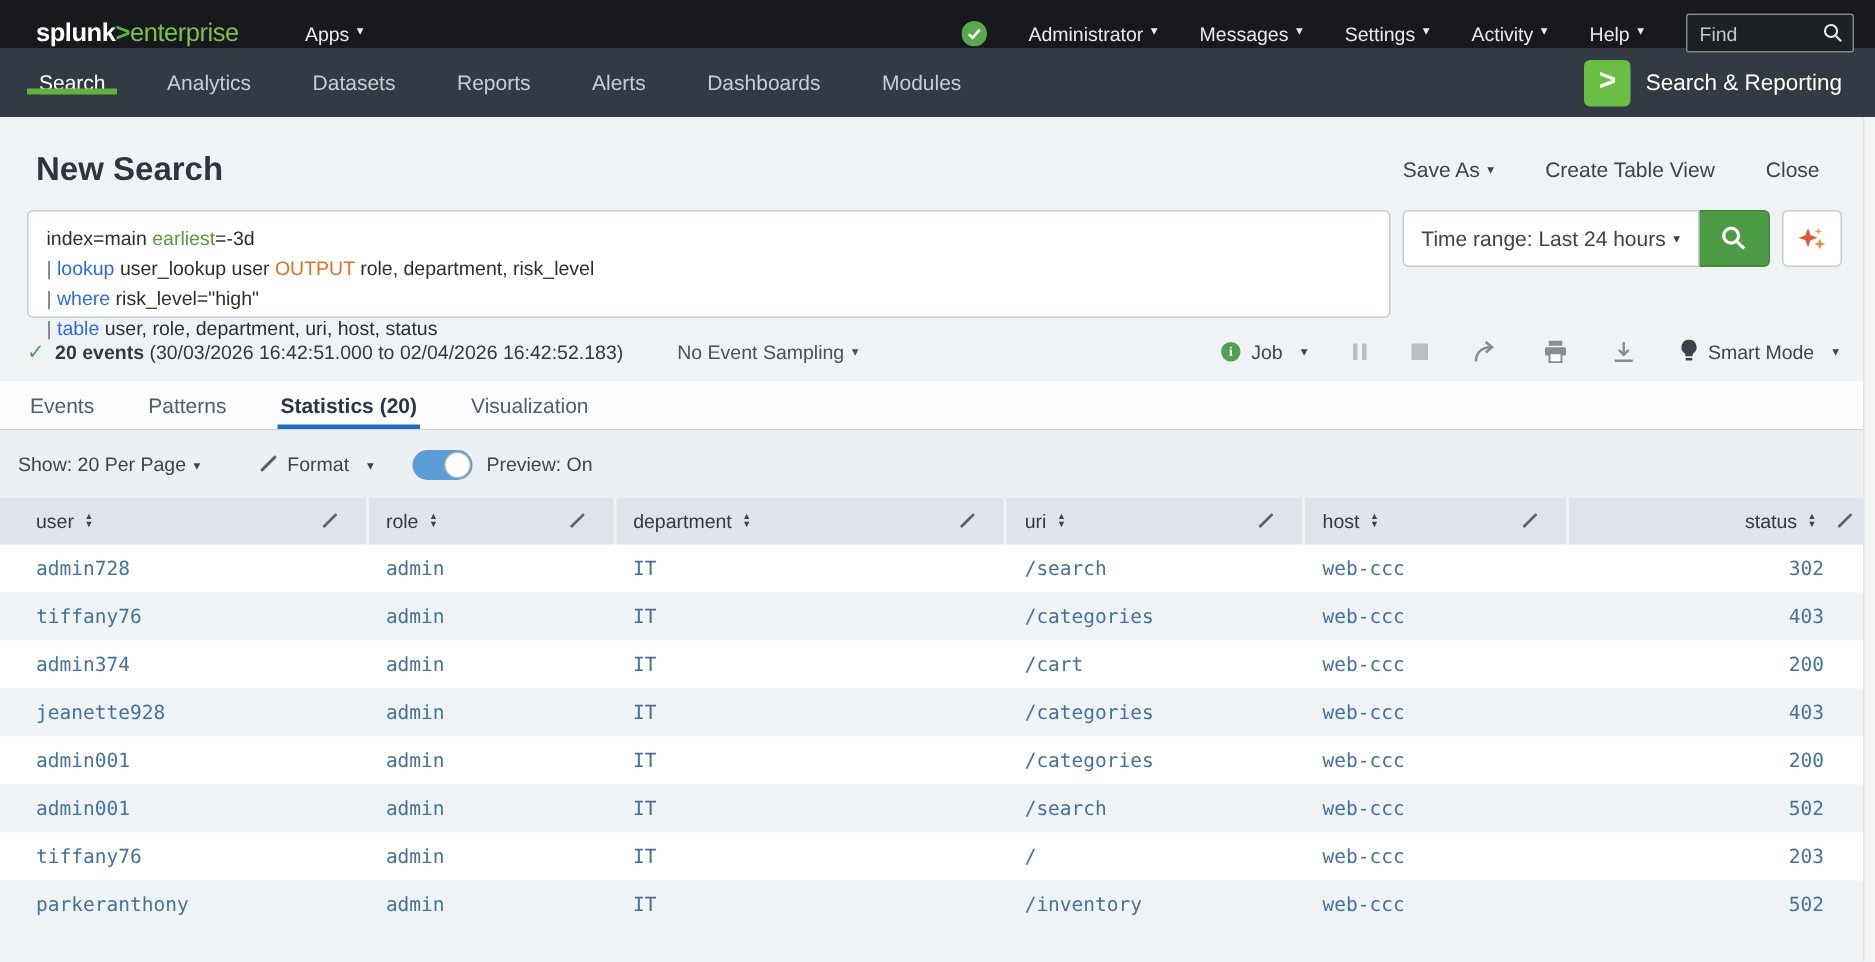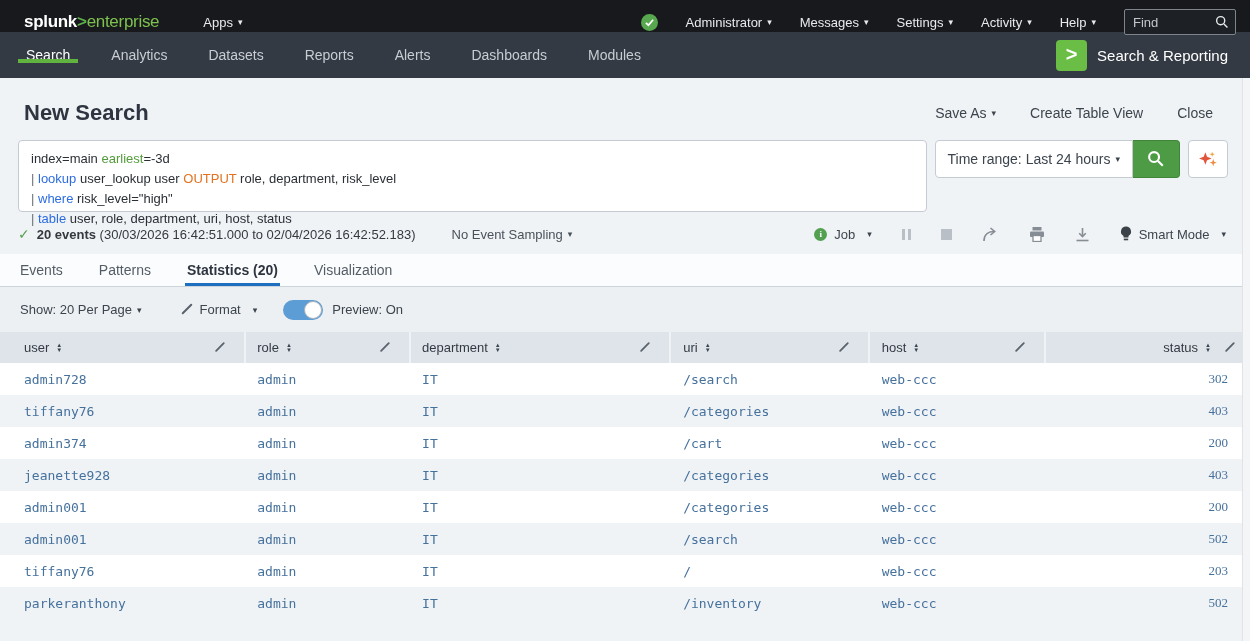--- a/index.html
+++ b/index.html
@@ -5,21 +5,21 @@
   * { margin:0; padding:0; box-sizing:border-box; }
   html,body { width:1250px; height:641px; overflow:hidden; }
   body { font-family:"Liberation Sans",sans-serif; background:#f0f3f6; position:relative; }
 
   
   .topbar { height:32px; background:#17191d; display:flex; align-items:center; padding:12px 14px 0 24px; color:#fff; }
   .logo { font-size:17px; letter-spacing:-0.3px; white-space:nowrap; }
   .logo .lg-splunk { color:#fff; font-weight:700; }
   .logo .lg-gt { color:#5cb049; font-weight:700; }
   .logo .lg-prod { color:#7ec14e; font-weight:300; }
-  .top-item { font-size:13px; color:#e8eaec; display:flex; align-items:center; cursor:pointer; white-space:nowrap; }
+  .top-item { font-size:13px; color:#e8eaec; display:flex; align-items:flex-start; cursor:pointer; white-space:nowrap; }
   .apps-menu { margin-left:44px; }
   .caret { font-size:9px; margin-left:5px; color:inherit; }
   .top-spacer { flex:1; }
   .top-right { display:flex; align-items:center; gap:28px; }
   .check-badge { width:17px; height:17px; display:flex; }
   .find-box { width:112px; height:26px; border:1px solid #7e858d; border-radius:2px; background:#1d2025; display:flex; align-items:center; padding:0 6px 0 8px; }
   .find-box input { flex:1; width:70px; background:transparent; border:none; outline:none; color:#e8eaec; font-size:13px; font-family:"Liberation Sans",sans-serif; }
   .find-box input::placeholder { color:#c3c8cd; opacity:1; }
 
   
@@ -67,21 +67,21 @@
   .stop-icon { width:11px; height:11px; background:#b9bfc7; }
   .smart-mode { display:flex; align-items:center; gap:7px; cursor:pointer; color:#3c444d; }
 
   
   .tabs-row { height:33px; background:#fbfcfd; border-bottom:1px solid #ccd3d9; display:flex; align-items:stretch; padding-left:18px; gap:32px; }
   .tab { display:flex; align-items:center; font-size:14px; color:#545d66; cursor:pointer; position:relative; padding:0 2px; }
   .tab.active { color:#2f3540; font-weight:700; }
   .tab.active::after { content:""; position:absolute; left:0; right:0; bottom:0; height:3px; background:#1d6fbf; }
 
   
-  .table-toolbar { height:45px; background:#ecf0f3; display:flex; padding-left:20px; font-size:13px; color:#3c444d; }
+  .table-toolbar { height:45px; background:#ecf0f3; display:flex; padding-left:12px; font-size:13px; color:#3c444d; }
   .tb-item { display:flex; align-items:center; cursor:pointer; white-space:nowrap; }
   .fmt-group { margin-left:38px; display:flex; align-items:center; gap:7px; cursor:pointer; }
   .pencil { width:13px; height:13px; position:relative; display:inline-block; }
   .pencil::before { content:""; position:absolute; left:0; top:5px; width:14px; height:2px; background:#5a626b; border-radius:1px; transform:rotate(-45deg); }
   .toggle-group { margin-left:26px; display:flex; align-items:center; gap:9px; }
   .toggle { width:40px; height:20px; border-radius:10px; background:#5d9dd5; position:relative; cursor:pointer; }
   .toggle .knob { position:absolute; right:1px; top:1px; width:18px; height:18px; border-radius:50%; background:#fff; border:1px solid #a8b2ba; }
 
   
   .stats-header { display:flex; height:31px; }
@@ -94,21 +94,21 @@
   .t-rows { background:#fff; }
   .t-row { display:flex; height:32px; background:#fff; }
   .t-row:nth-child(even) { background:#f0f3f6; }
   .t-cell { display:flex; align-items:center; font-family:"DejaVu Sans Mono",monospace; font-size:13px; color:#45719d; cursor:pointer; overflow:hidden; white-space:nowrap; }
   .c0 { width:246px; margin-right:2px; padding-left:24px; }
   .c1 { width:164px; margin-right:2px; padding-left:11px; }
   .c2 { width:260px; margin-right:2px; padding-left:11px; }
   .c3 { width:198px; margin-right:2px; padding-left:12px; }
   .c4 { width:176px; margin-right:2px; padding-left:12px; }
   .c5 { width:205px; }
-  .t-cell.c5 { justify-content:flex-end; padding-right:22px;font-family:Liberation Serif, serif; }
+  .t-cell.c5 { justify-content:flex-end; padding-right:34px; }
 
   
   .scroll-track { position:absolute; top:78px; right:0; bottom:0; width:8px; background:#f4f5f6; border-left:1px solid #e1e4e7; }
 </style>
 </head>
 <body>
 
 <div class="topbar">
   <div class="logo"><span class="lg-splunk">splunk</span><span class="lg-gt">&gt;</span><span class="lg-prod">enterprise</span></div>
   <div class="top-item apps-menu">

